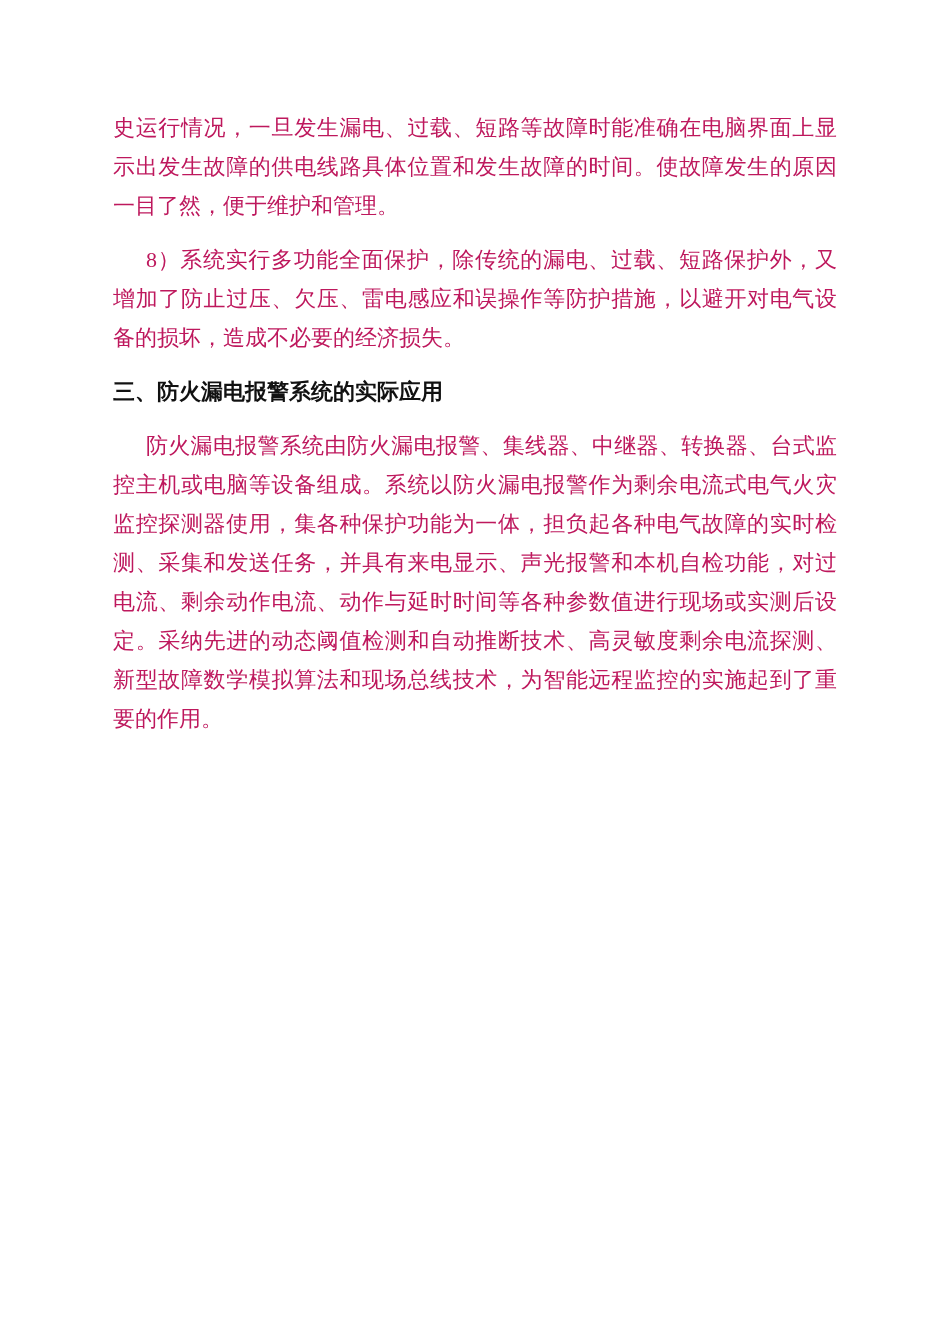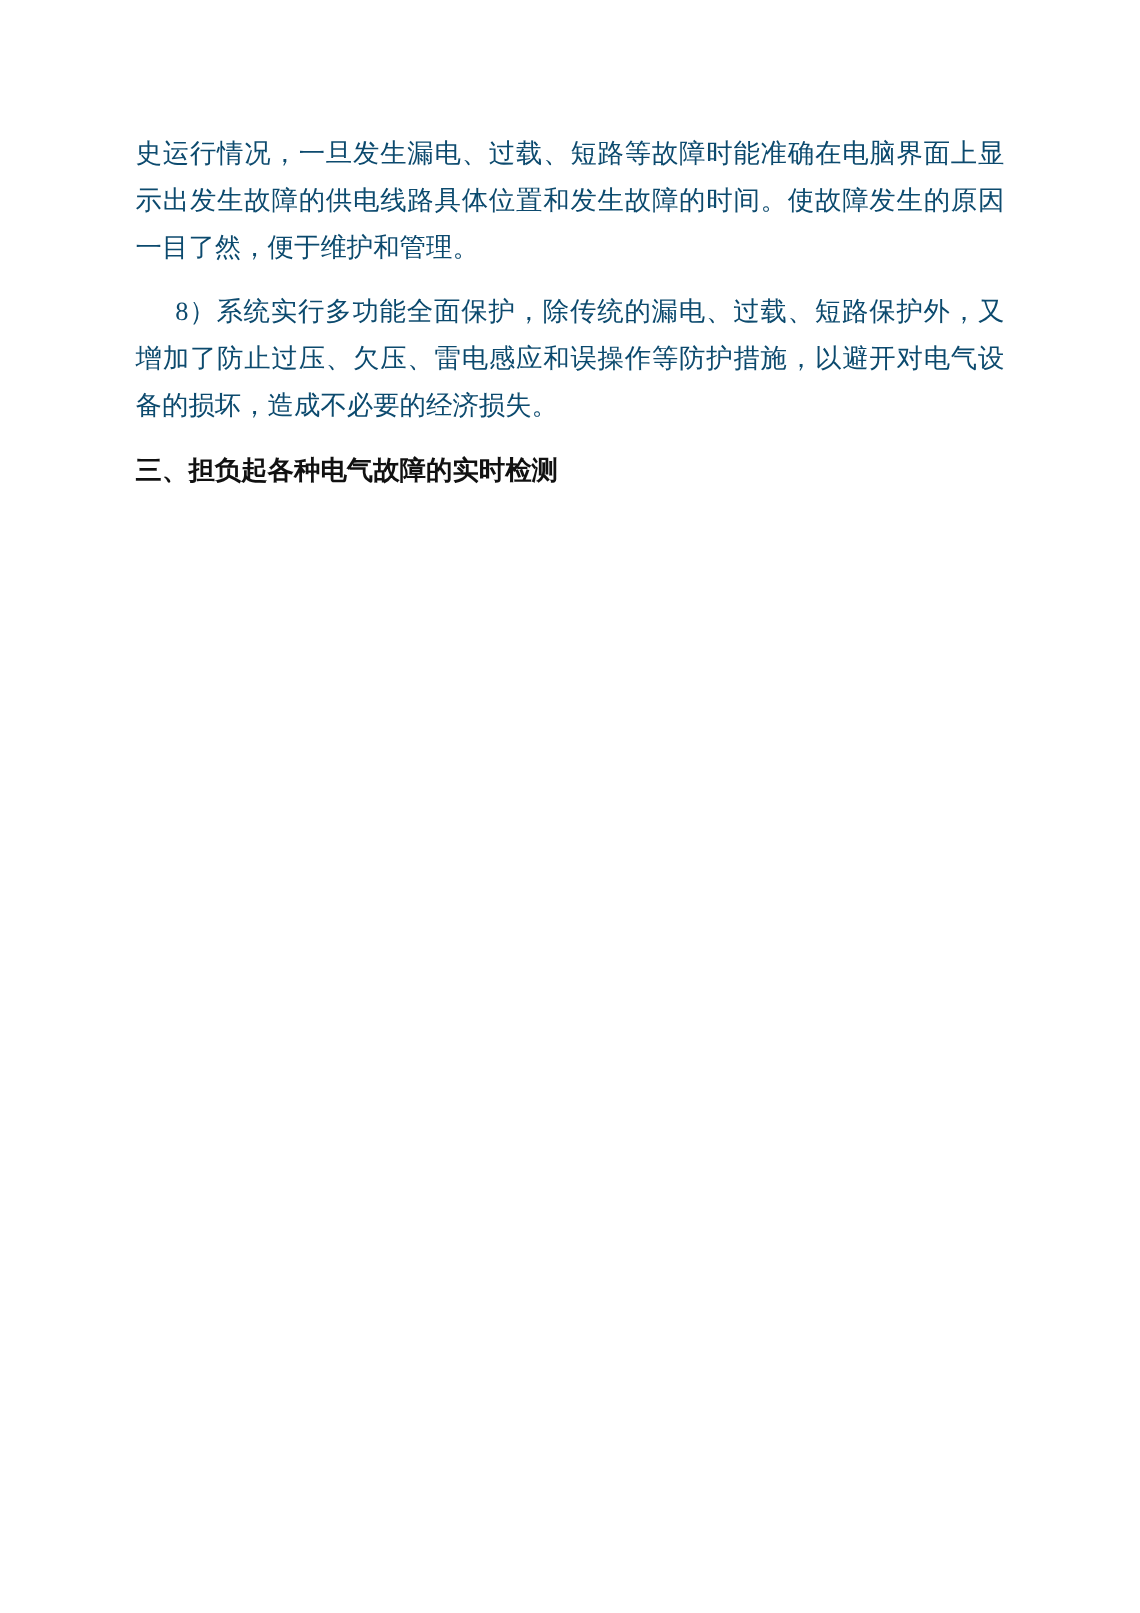--- a/index.html
+++ b/index.html
@@ -14,21 +14,21 @@
     margin: 0 auto;
     background: #ffffff;
     box-sizing: border-box;
     padding: 108px 112px 0 113px;
     overflow: hidden;
   }
   .body-para {
     font-family: "Liberation Serif", "DejaVu Serif", serif;
     font-size: 22px;
     line-height: 39px;
-    color: #0c4a6e;
+    color: #be185d;
     text-align: justify;
     text-justify: inter-ideograph;
     overflow-wrap: break-word;
     margin: 0 1px 15px 0;
   }
   .body-para.indent {
     text-indent: 33px;
   }
   .section-heading {
     font-family: "Liberation Sans", "DejaVu Sans", sans-serif;
@@ -42,17 +42,18 @@
 </head>
 <body>
 
 <div class="page">
   <div>
     <p class="body-para">史运行情况，一旦发生漏电、过载、短路等故障时能准确在电脑界面上显示出发生故障的供电线路具体位置和发生故障的时间。使故障发生的原因一目了然，便于维护和管理。</p>
 
 
     <p class="body-para indent">8）系统实行多功能全面保护，除传统的漏电、过载、短路保护外，又增加了防止过压、欠压、雷电感应和误操作等防护措施，以避开对电气设备的损坏，造成不必要的经济损失。</p>
 
-    <h2 class="section-heading">三、担负起各种电气故障的实时检测</h2>
+    <h2 class="section-heading">三、防火漏电报警系统的实际应用</h2>
 
+    <p class="body-para indent">防火漏电报警系统由防火漏电报警、集线器、中继器、转换器、台式监控主机或电脑等设备组成。系统以防火漏电报警作为剩余电流式电气火灾监控探测器使用，集各种保护功能为一体，担负起各种电气故障的实时检测、采集和发送任务，并具有来电显示、声光报警和本机自检功能，对过电流、剩余动作电流、动作与延时时间等各种参数值进行现场或实测后设定。采纳先进的动态阈值检测和自动推断技术、高灵敏度剩余电流探测、新型故障数学模拟算法和现场总线技术，为智能远程监控的实施起到了重要的作用。</p>
 
   </div>
 </div>
 
 </body></html>

